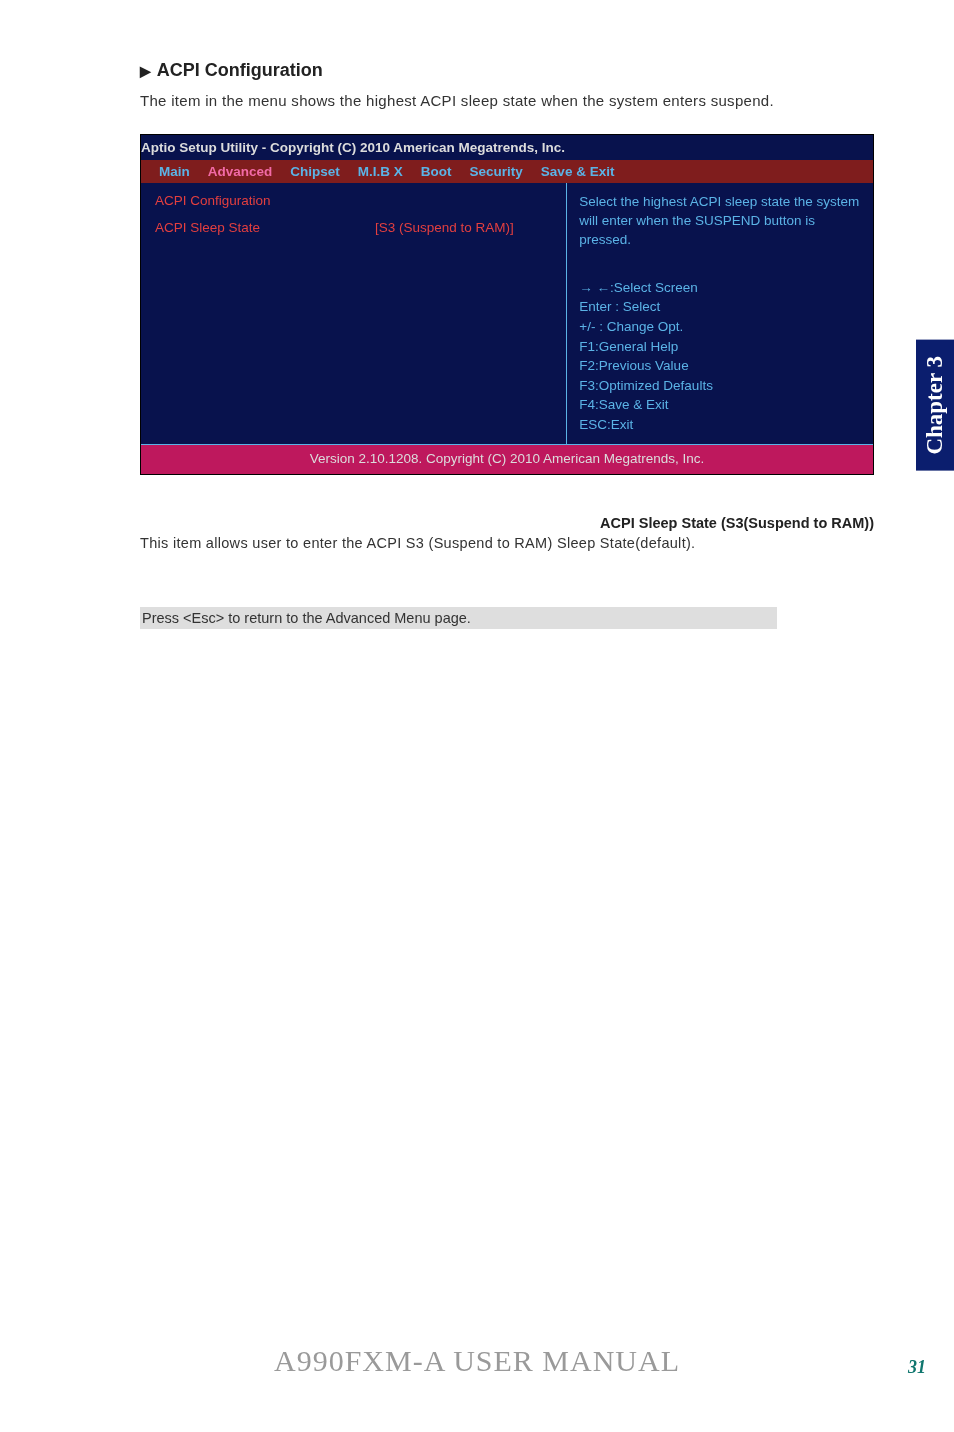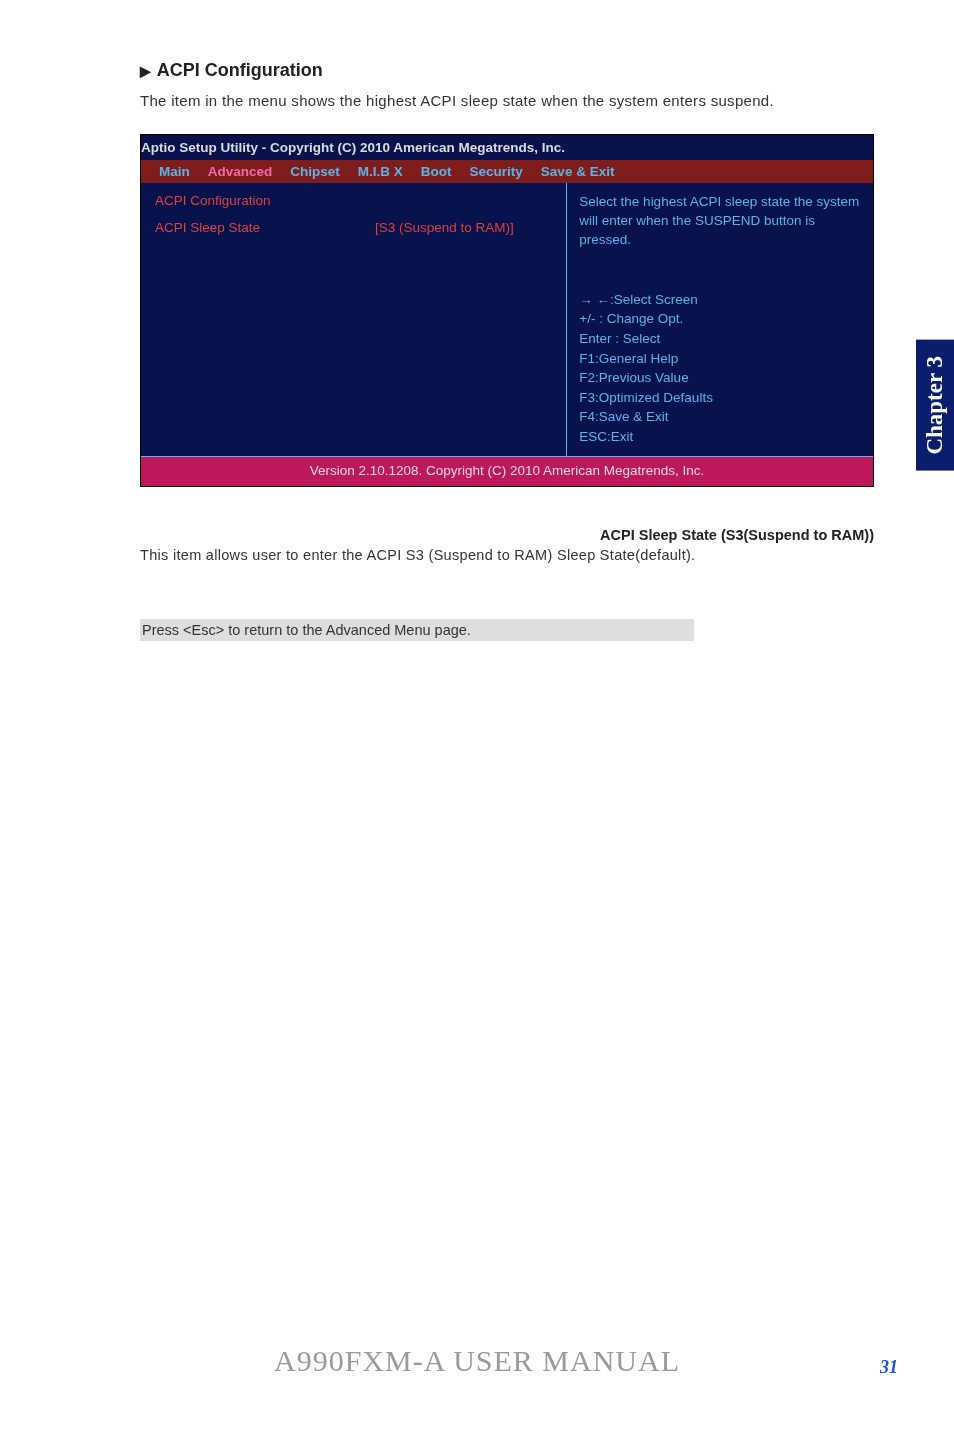--- a/index.html
+++ b/index.html
@@ -85,21 +85,21 @@
   .bios-left .row .val {
     color: #e33f3f;
   }
   .bios-right {
     flex: 1;
     padding: 10px 10px 10px 12px;
     font-size: 13.5px;
     color: #5bb3e6;
   }
   .bios-right .help-block {
-    margin-bottom: 40px;
+    margin-bottom: 28px;
     line-height: 1.4;
   }
   .bios-right .nav-block {
     line-height: 1.45;
   }
   .bios-footer {
     background: #be185d;
     color: #dcdcdc;
     text-align: center;
     font-size: 13.5px;
@@ -118,21 +118,21 @@
     color: #333;
     margin-bottom: 56px;
     letter-spacing: 0.3px;
   }
   .esc-text {
     background: #dedede;
     font-size: 14.5px;
     color: #333;
     padding: 3px 2px;
     display: inline-block;
-    width: 554px;
+    width: 637px;
   }
   .side-tab {
     position: absolute;
     right: 0;
     top: 340px;
     background: #0b1e6e;
     color: #fff;
     writing-mode: vertical-rl;
     transform: rotate(180deg);
     font-family: 'Times New Roman', serif;
@@ -147,24 +147,24 @@
     right: 0;
     text-align: center;
     font-family: Liberation Serif, serif;
     font-size: 30px;
     color: #9a9a9a;
     letter-spacing: 1px;
   }
   .page-num {
     position: absolute;
     bottom: 54px;
-    right: 56px;
+    right: 28px;
     font-style: italic;
     font-weight: bold;
-    color: #1d4ed8;
+    color: #0f766e;
     font-size: 18px;
     font-family: 'Times New Roman', serif;
   }
 </style>
 </head>
 <body>
 
 <div class="page">
   <div class="section-heading">
     <span class="tri">▶</span><span>ACPI Configuration</span>
@@ -187,22 +187,22 @@
         <span class="config-label">ACPI Configuration</span>
         <div class="row">
           <span class="lbl">ACPI Sleep State</span>
           <span class="val">[S3 (Suspend to RAM)]</span>
         </div>
       </div>
       <div class="bios-right">
         <div class="help-block">Select the highest ACPI sleep state the system will enter when the SUSPEND button is pressed.</div>
         <div class="nav-block">
           <div>→ ←:Select Screen</div>
+          <div>Enter : Select</div>
           <div>+/-  : Change Opt.</div>
-          <div>Enter : Select</div>
           <div>F1:General Help</div>
           <div>F2:Previous Value</div>
           <div>F3:Optimized Defaults</div>
           <div>F4:Save &amp; Exit</div>
           <div>ESC:Exit</div>
         </div>
       </div>
     </div>
     <div class="bios-footer">Version 2.10.1208. Copyright (C) 2010  American Megatrends, Inc.</div>
   </div>

